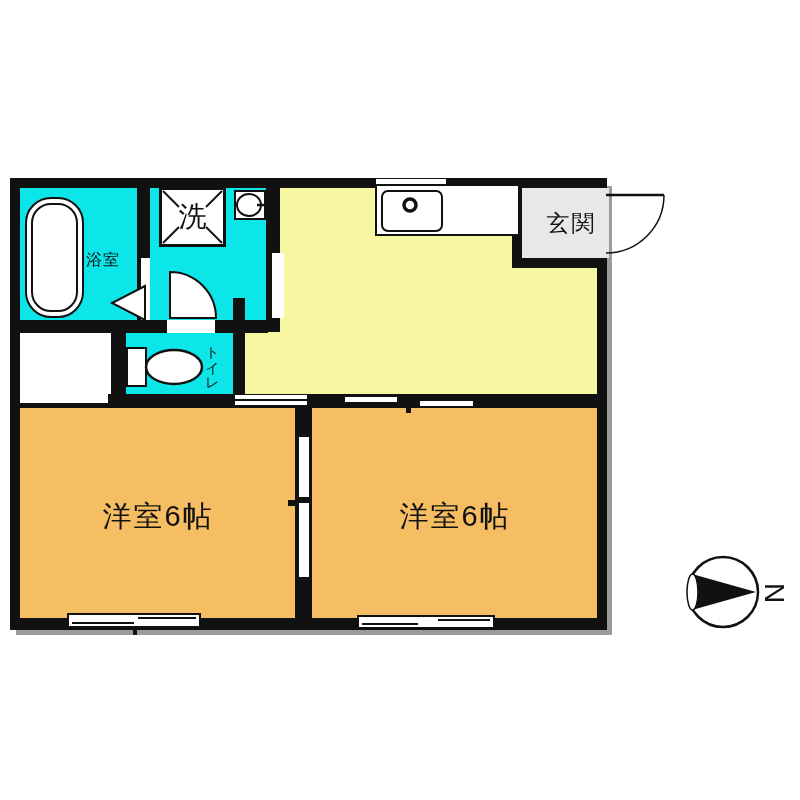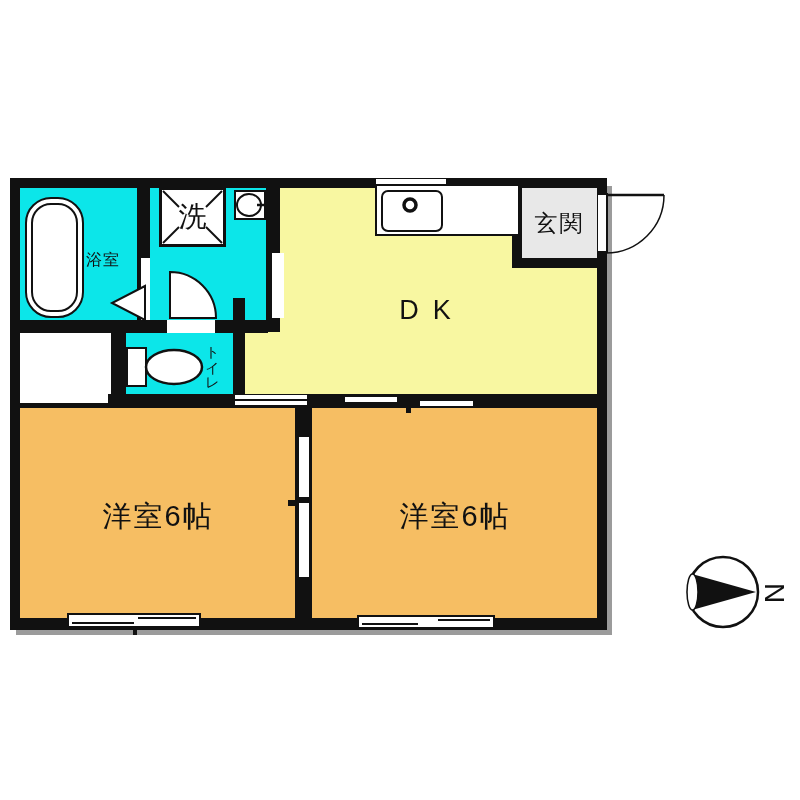--- a/index.html
+++ b/index.html
@@ -60,21 +60,21 @@
   .win .l2{position:absolute;right:3px;top:2px;height:2px;background:#111;}
   .win-bl .l1{width:62px;} .win-bl .l2{width:58px;}
   .win-br .l1{width:56px;} .win-br .l2{width:52px;}
   .g-entry{left:596px;top:193px;width:12px;height:60px;background:#fff;
            border:2px solid #111;box-sizing:border-box;z-index:4;}
   .dash-toilet{position:absolute;z-index:4;left:115px;top:404px;width:60px;height:4px;
            background:repeating-linear-gradient(90deg,#111 0 8px,transparent 8px 15px);}
   
   .graybox{position:absolute;z-index:5;display:flex;align-items:center;justify-content:center;}
   .b-genkan{left:522px;top:188px;width:75px;height:70px;background:var(--c-entry,#e8e8e8);
-            font-size:23px;letter-spacing:2px;}
+            font-size:23px;letter-spacing:2px;padding-left:12px;}
   .b-oshiire{left:18px;top:333px;width:93px;height:59px;background:var(--c-closet,#e2e2e2);
             border:2px solid #111;box-sizing:border-box;font-size:24px;letter-spacing:2px;}
   
   .fix{position:absolute;z-index:5;background:#fff;border:2px solid #111;box-sizing:border-box;}
   .tub{left:25px;top:197px;width:59px;height:121px;border-radius:26px;}
   .tub-inner{position:absolute;left:4px;top:4px;right:4px;bottom:4px;
              border:2px solid #111;border-radius:20px;}
   .counter{left:375px;top:184px;width:145px;height:52px;}
   .ksink{left:381px;top:190px;width:62px;height:42px;border-radius:7px;}
   .washpan{left:159px;top:187px;width:67px;height:60px;border-width:3px;}
@@ -191,18 +191,17 @@
     <g>
       <circle cx="723" cy="592" r="35" fill="#fff" stroke="#111" stroke-width="2.5"></circle>
       <polygon points="692,574 692,610 756,592" fill="#111"></polygon>
       <ellipse cx="692.5" cy="592" rx="5.5" ry="18" fill="#fff" stroke="#111" stroke-width="1.5"></ellipse>
     </g>
   </svg>
 
   <div class="lbl lbl-bath">浴室</div>
   <div class="lbl lbl-wash">洗</div>
   <div class="lbl lbl-toilet">トイレ</div>
-  <div class="lbl lbl-dk">DK</div>
   <div class="lbl lbl-rooml">洋室6帖</div>
   <div class="lbl lbl-roomr">洋室6帖</div>
   <div class="lbl lbl-north">N</div>
 
 </div>
 
 </body></html>

